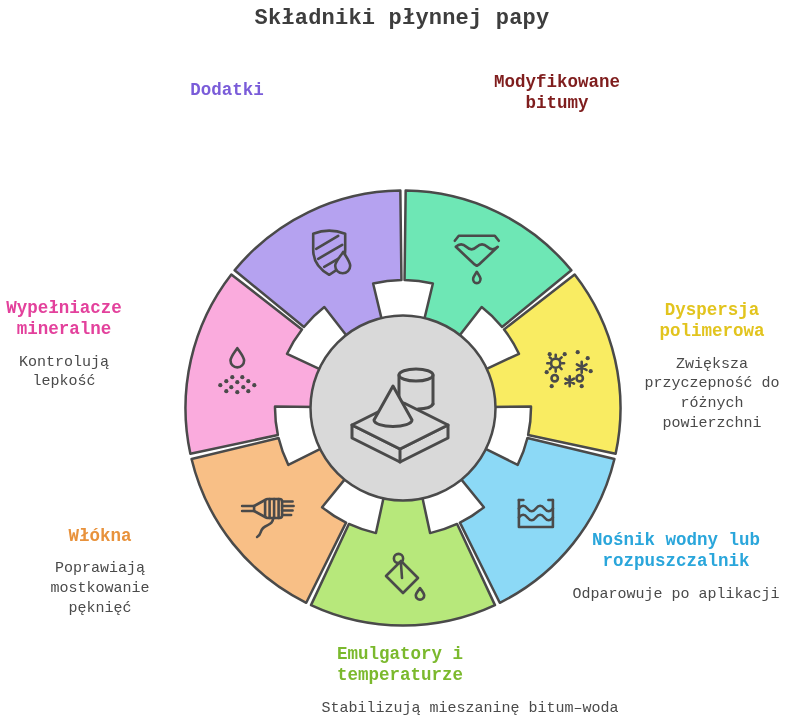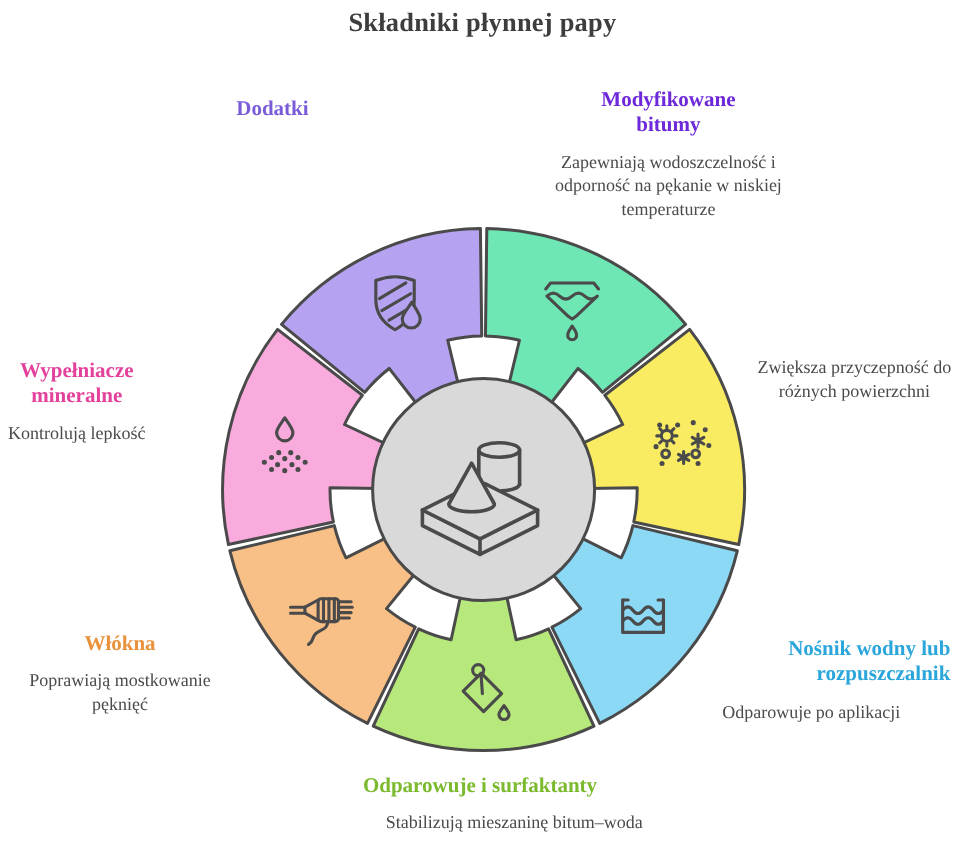--- a/index.html
+++ b/index.html
@@ -1,17 +1,17 @@
 <!DOCTYPE html>
 <html lang="pl"><head>
 <meta charset="utf-8">
 <style>
   html,body{margin:0;padding:0;background:#ffffff;}
   .canvas{position:relative;width:804px;height:717px;background:#ffffff;overflow:hidden;
-          font-family:Liberation Serif, serif;}
+          font-family:Liberation Mono, monospace;}
   .page-title{position:absolute;top:6px;left:0;width:804px;text-align:center;margin:0;
           font-size:22px;font-weight:bold;color:#3d3d3d;letter-spacing:.2px;}
   #diagram{position:absolute;left:0;top:0;}
   .seg-label{position:absolute;text-align:center;transform:translateX(-50%);}
   .seg-label h3{margin:12px auto;font-size:17.5px;font-weight:bold;line-height:1.22;}
   .seg-label p{margin:10px auto 0;font-size:15px;line-height:1.32;color:#4a4a4a;}
 </style>
 </head>
 <body>
 
@@ -97,32 +97,32 @@
    <path d="M 0,40 L 0,53" fill="none"></path>
    <path d="M -1,-34 L -1,-8 L 33,-5 L 33,-34 Z" stroke="none"></path>
    <ellipse cx="16" cy="-34" rx="17" ry="6"></ellipse>
    <path d="M -1,-34 L -1,-9 M 33,-34 L 33,-5" fill="none"></path>
    <path d="M 33,-5 A 17,6 0 0 1 18,0" fill="none"></path>
    <path d="M -7,-23 L 12,11 A 19,6.5 0 0 1 -26,11 Z"></path>
  </g>
     </svg>
   <div id="labels">
       <div class="seg-label" style="left: 557px; top: 60px; width: 240px;">
-        <h3 style="color: #6d28d9; max-width: 160px;">Modyfikowane bitumy</h3>
-        <p>Zapewniają wodoszczelność i odporność na pękanie w niskiej temperaturze</p>
+        <h3 style="color: #7f1d1d; max-width: 160px;">Modyfikowane bitumy</h3>
       </div>
       <div class="seg-label" style="left: 712px; top: 288px; width: 170px;">
+        <h3 style="color: rgb(226, 196, 30);">Dyspersja polimerowa</h3>
         <p>Zwiększa przyczepność do różnych powierzchni</p>
       </div>
       <div class="seg-label" style="left: 676px; top: 518px; width: 232px;">
-        <h3 style="color: rgb(42, 166, 219); text-align: right;">Nośnik wodny lub rozpuszczalnik</h3>
+        <h3 style="color: rgb(42, 166, 219);">Nośnik wodny lub rozpuszczalnik</h3>
         <p>Odparowuje po aplikacji</p>
       </div>
       <div class="seg-label" style="left: 400px; top: 632px; width: 205px;">
-        <h3 style="color: rgb(123, 185, 45);">Odparowuje i surfaktanty</h3>
+        <h3 style="color: rgb(123, 185, 45);">Emulgatory i temperaturze</h3>
         <p style="white-space: nowrap; margin-left: 24px;">Stabilizują mieszaninę bitum–woda</p>
       </div>
       <div class="seg-label" style="left: 100px; top: 514px; width: 152px;">
         <h3 style="color: rgb(232, 146, 60);">Włókna</h3>
         <p>Poprawiają mostkowanie pęknięć</p>
       </div>
       <div class="seg-label" style="left: 64px; top: 286px; width: 152px;">
         <h3 style="color: rgb(227, 65, 156);">Wypełniacze mineralne</h3>
         <p>Kontrolują lepkość</p>
       </div>

